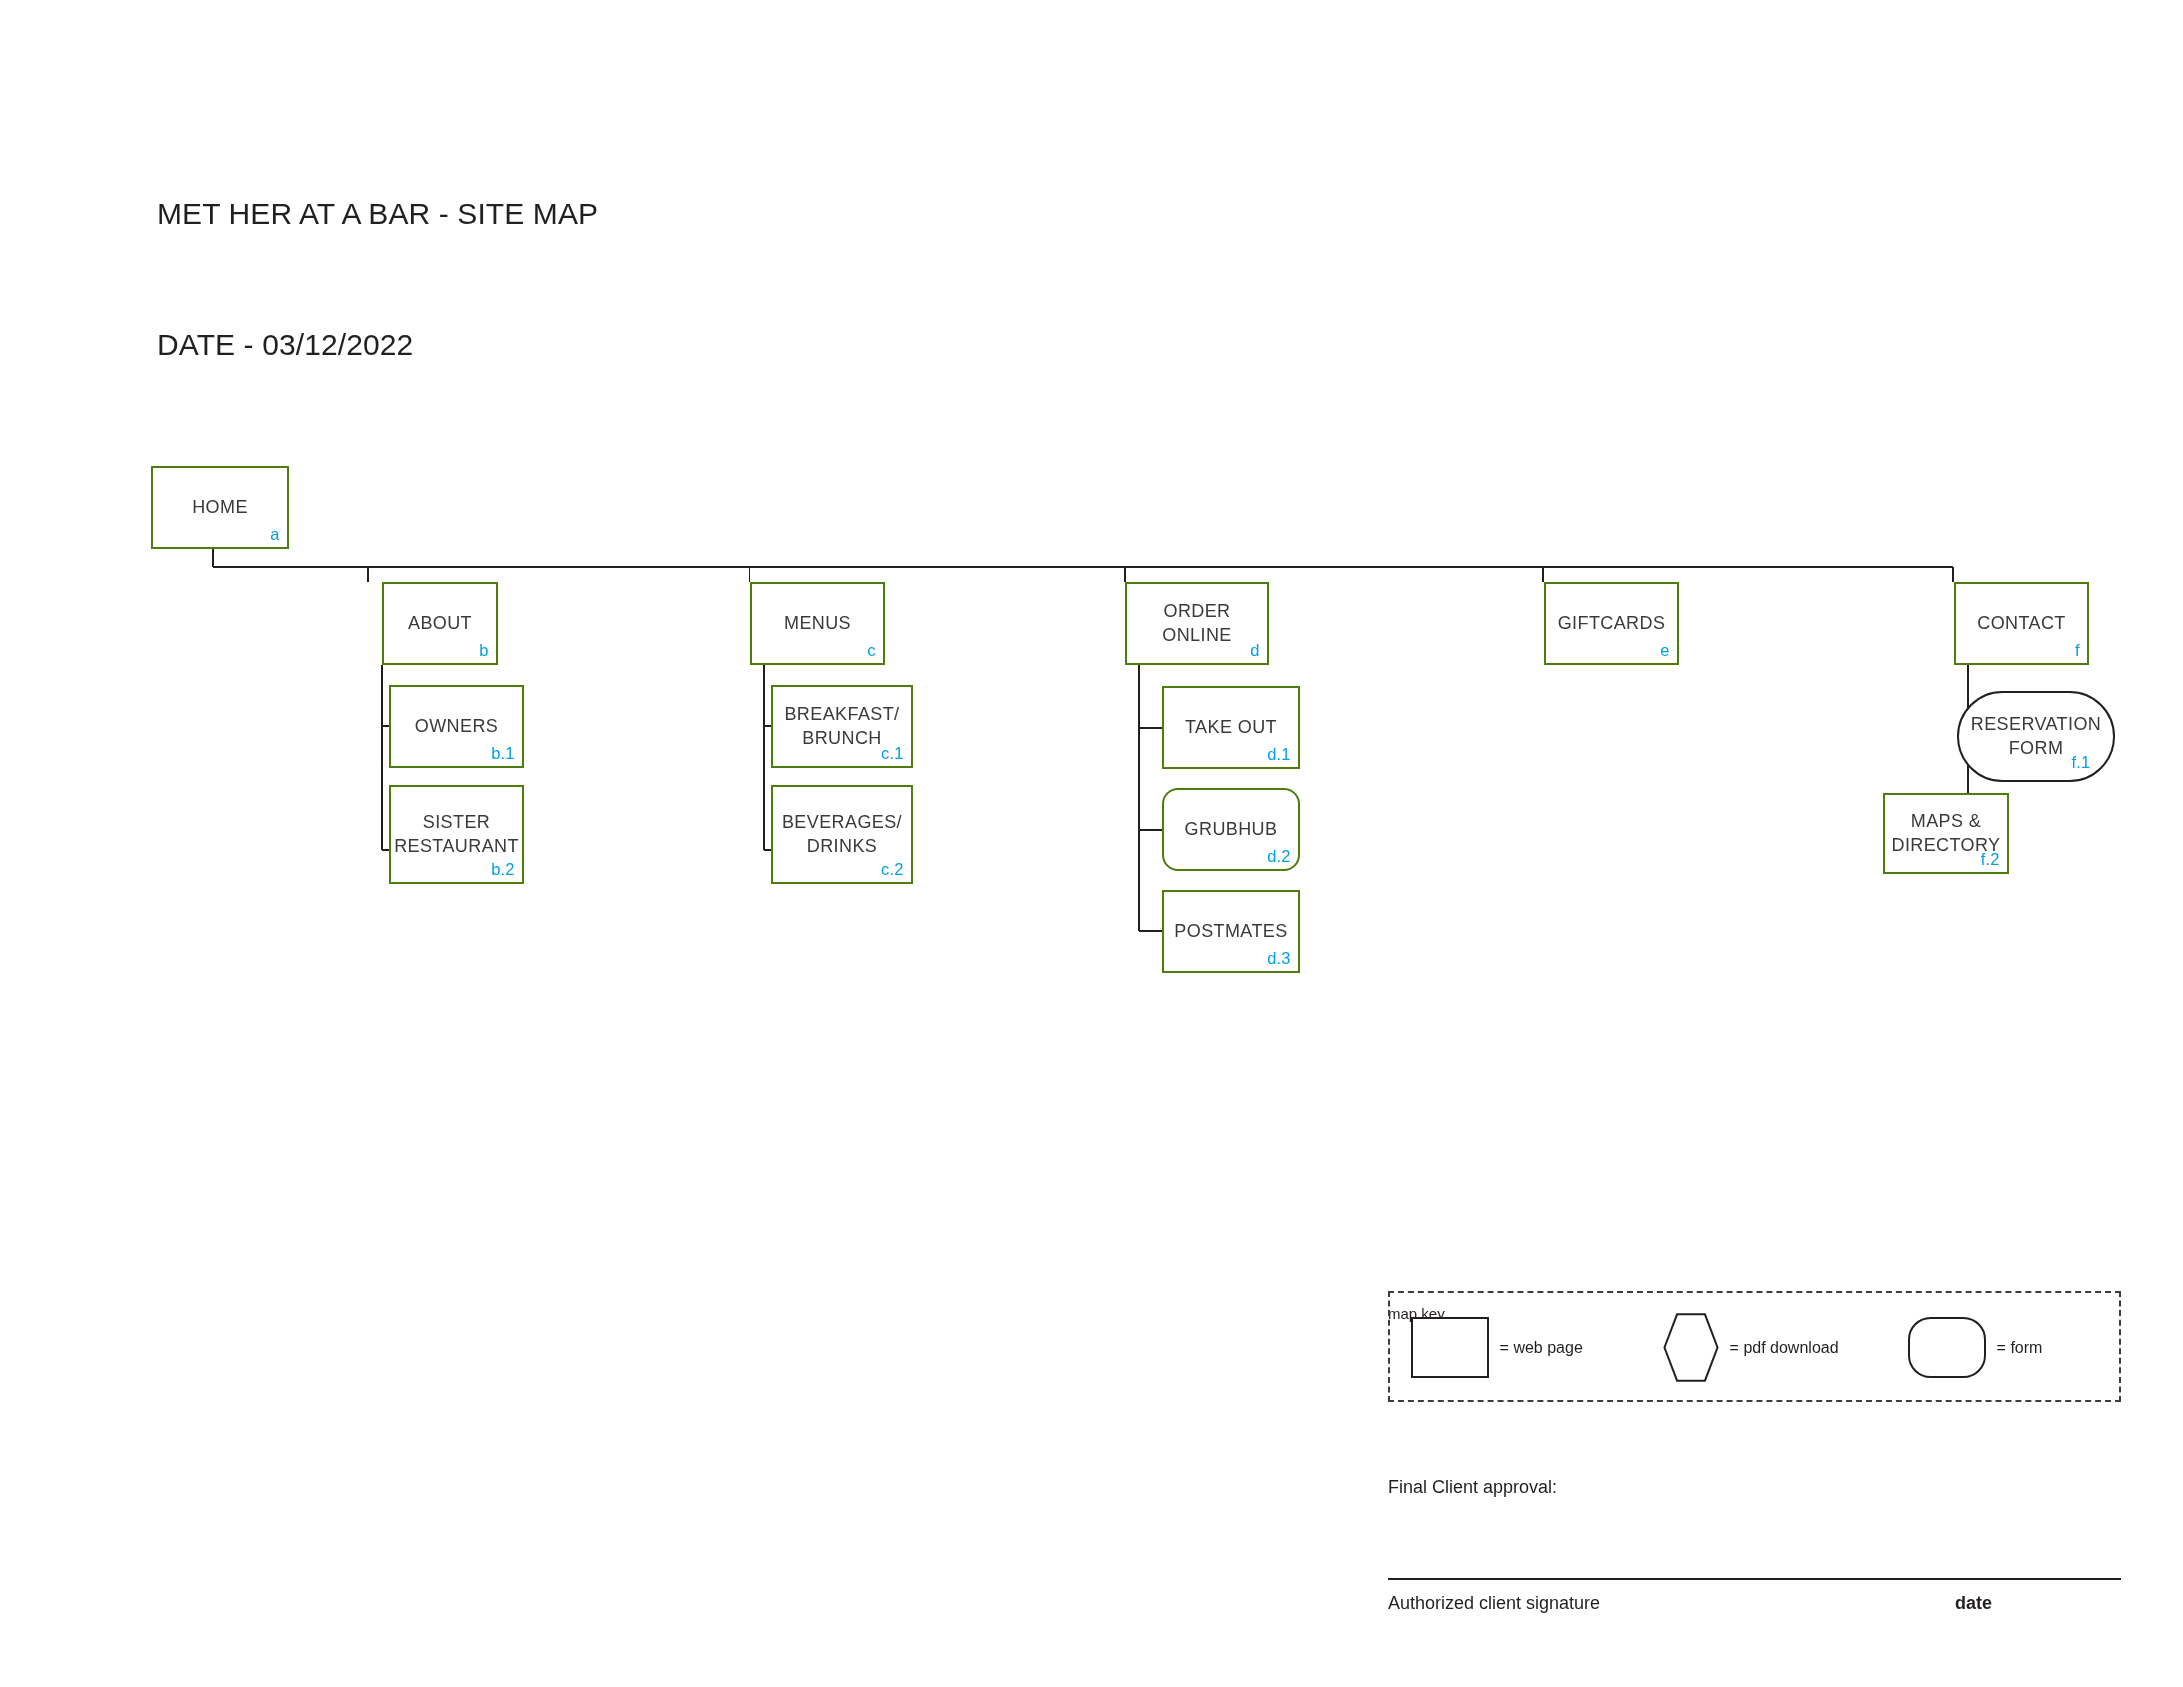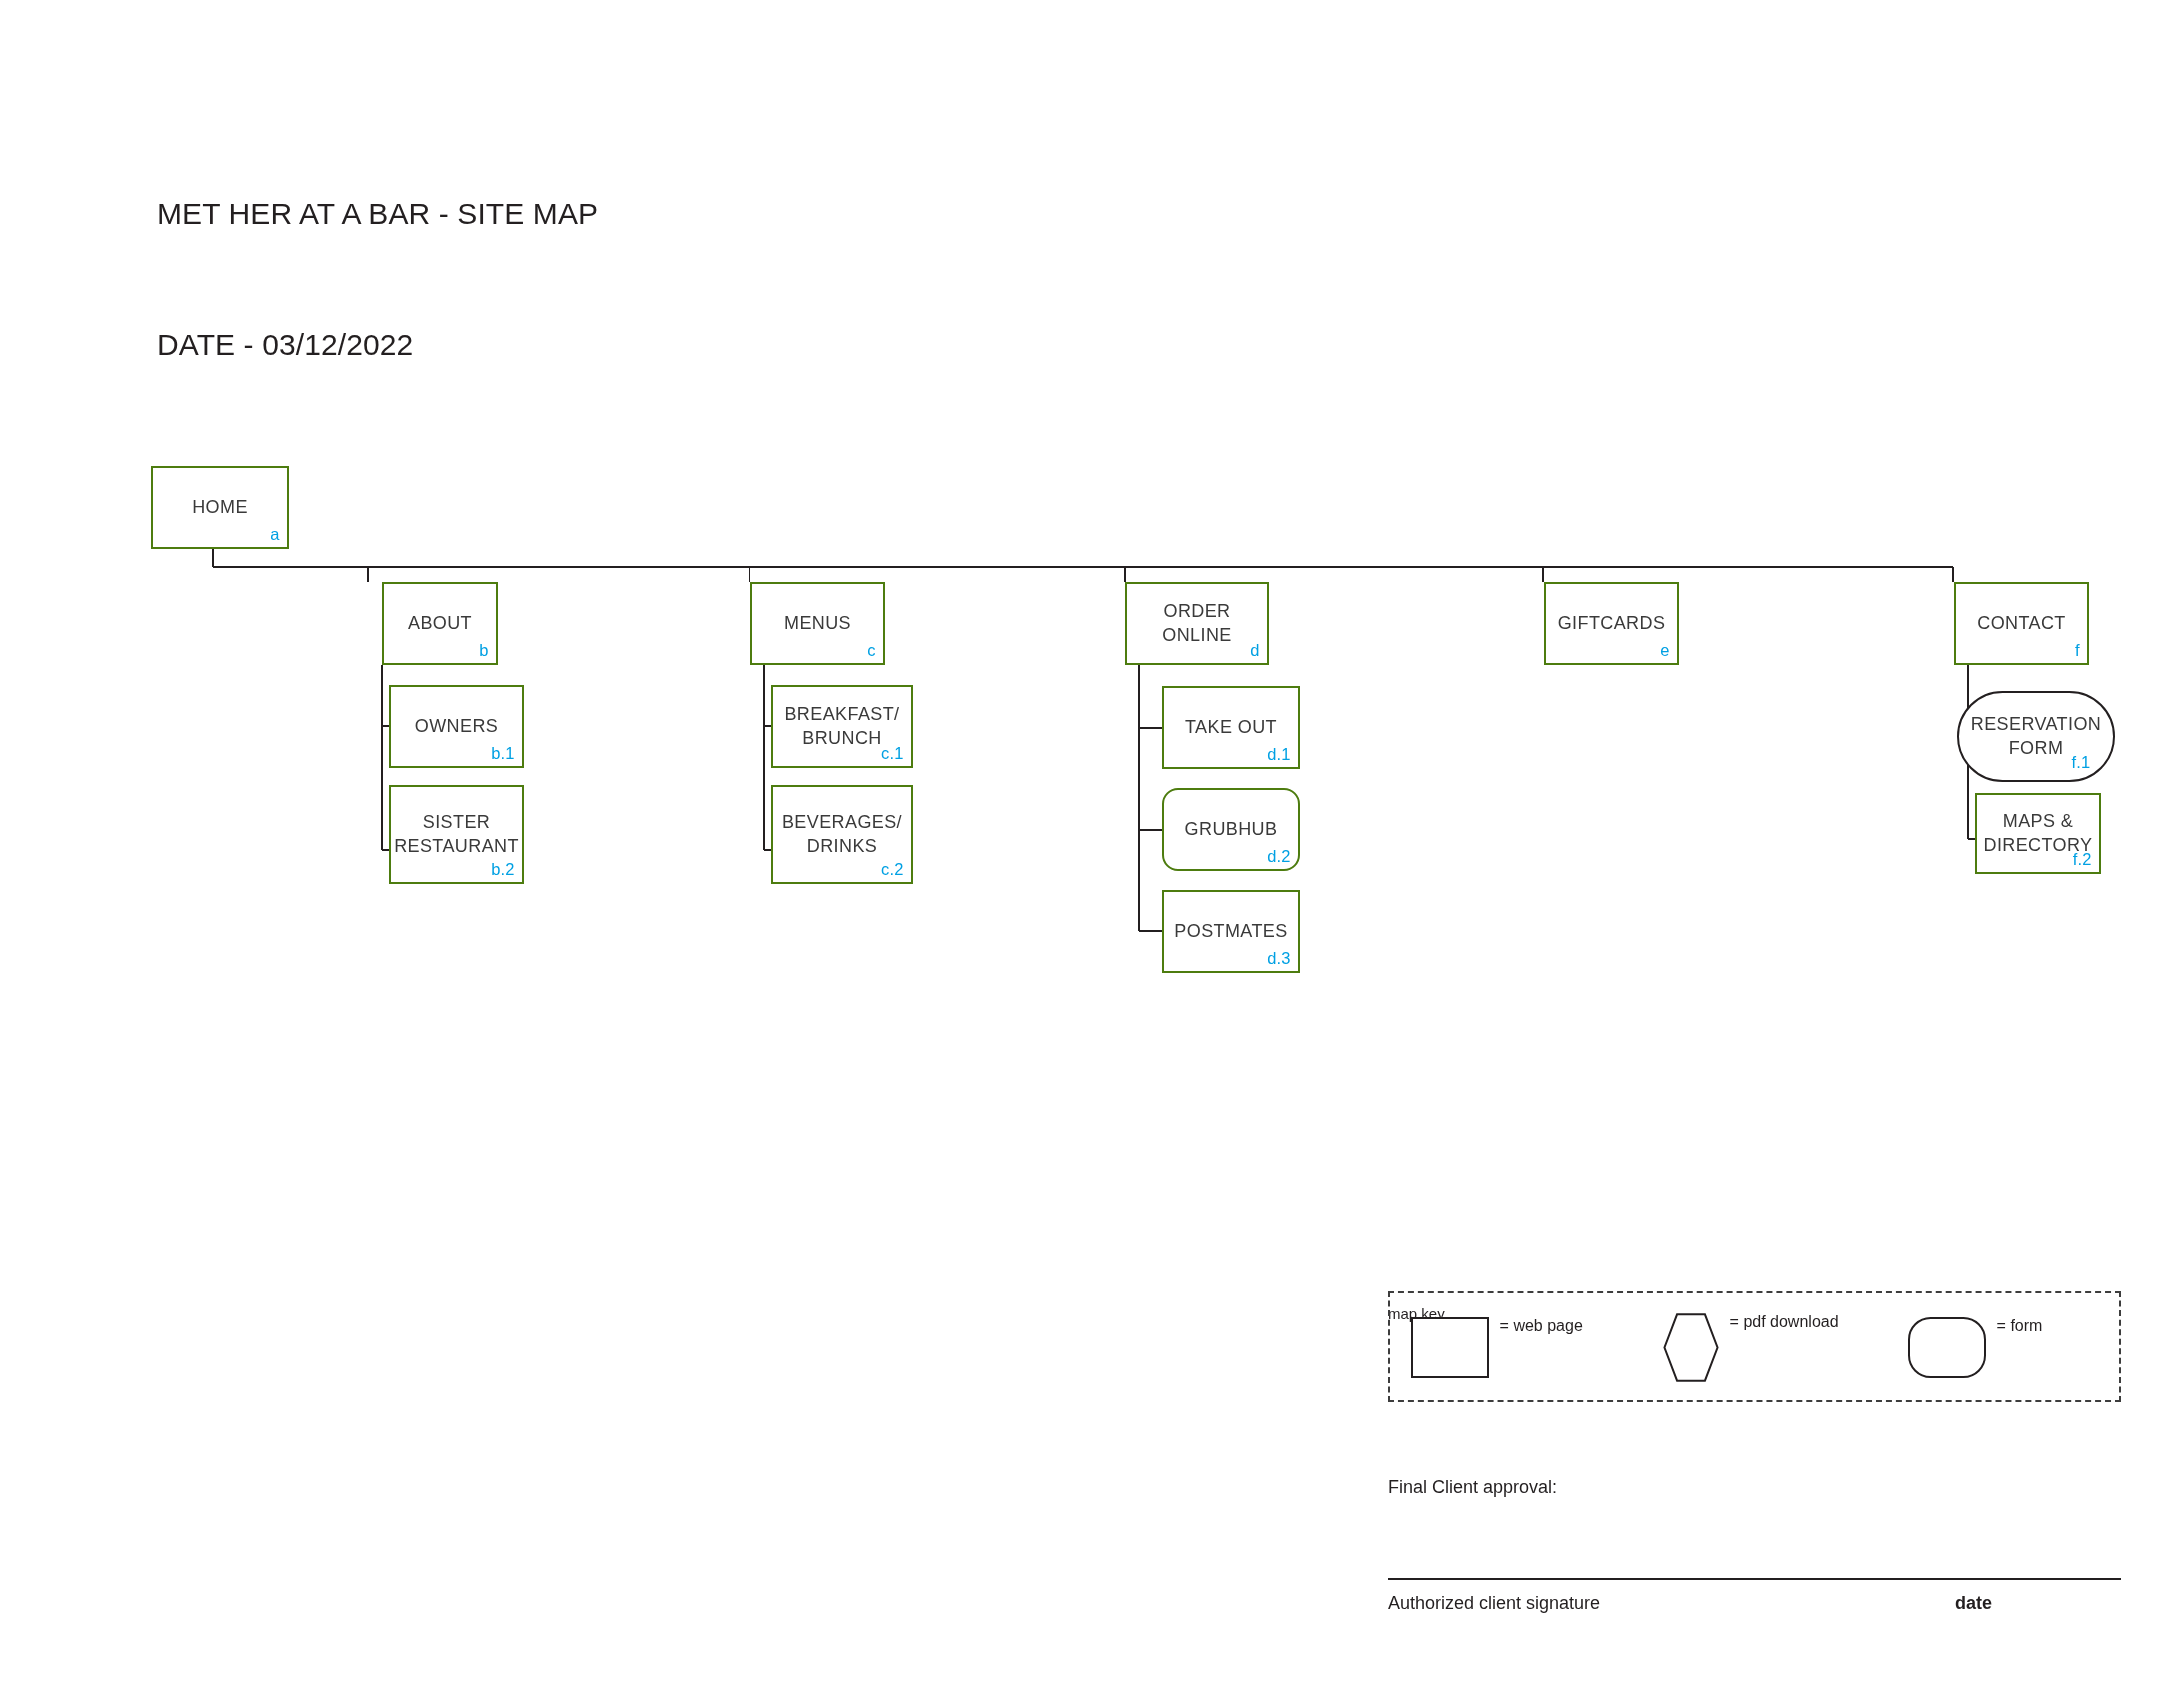--- a/index.html
+++ b/index.html
@@ -85,21 +85,21 @@
     left: 1388px;
     top: 1291px;
     width: 733px;
     height: 111px;
     box-sizing: border-box;
     border: 2px dashed #3d3d3d;
   }
   .key-item {
     position: absolute;
     display: flex;
-    align-items: flex-start;
+    align-items: center;
   }
   .key-shape-rect {
     width: 78px;
     height: 61px;
     box-sizing: border-box;
     border: 2px solid #231f20;
     background: #fff;
   }
   .key-shape-pill {
     width: 78px;
@@ -246,21 +246,21 @@
 
 <div class="node-box" style="left:1954px; top:582px; width:135px; height:83px;">
   <span class="node-title">CONTACT</span>
   <span class="node-ref">f</span>
 </div>
 <div class="node-box pill" style="left:1957px; top:691px; width:158px; height:91px;">
   <span class="node-title">RESERVATION
 FORM</span>
   <span class="node-ref">f.1</span>
 </div>
-<div class="node-box" style="left:1975px; top:793px; width:126px; height:81px;">
+<div class="node-box" style="left:1883px; top:793px; width:126px; height:81px;">
   <span class="node-title">MAPS &amp;
 DIRECTORY</span>
   <span class="node-ref">f.2</span>
 </div>
 
 <div id="map-key-label">map key</div>
 <div id="map-key-box"></div>
 
 <div class="key-item" style="left:1411px; top:1317px;">
   <div class="key-shape-rect"></div>

